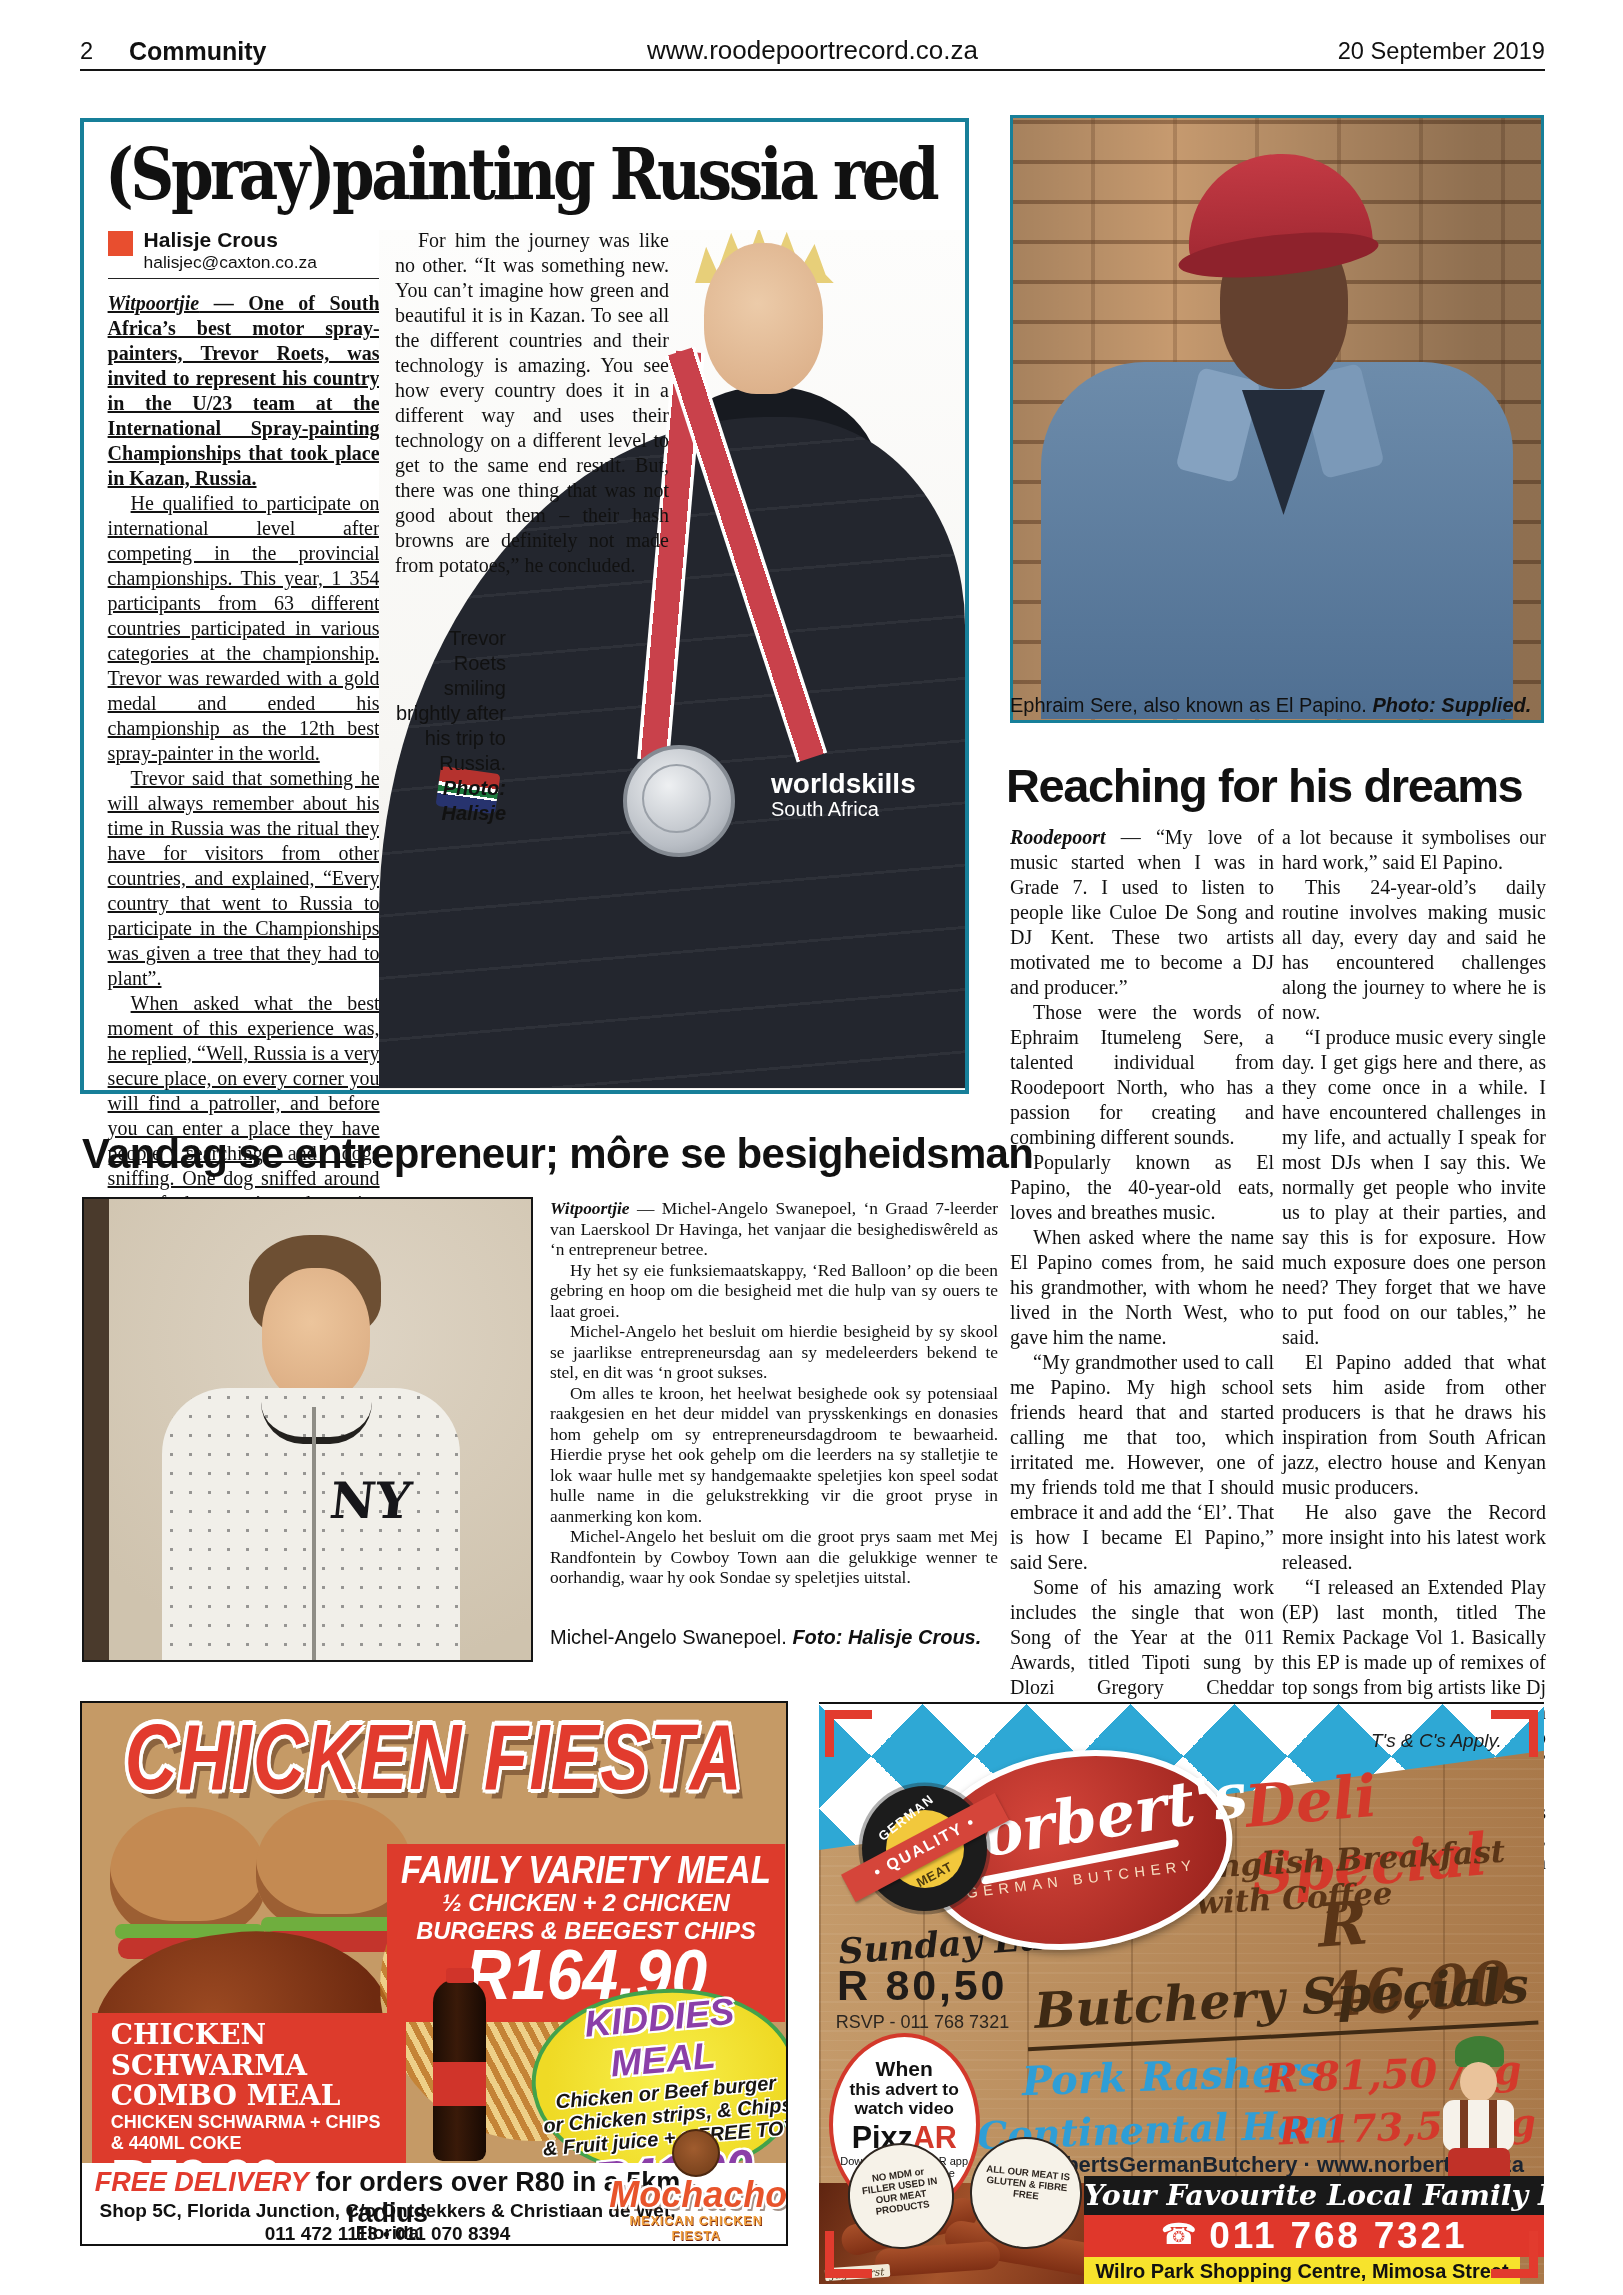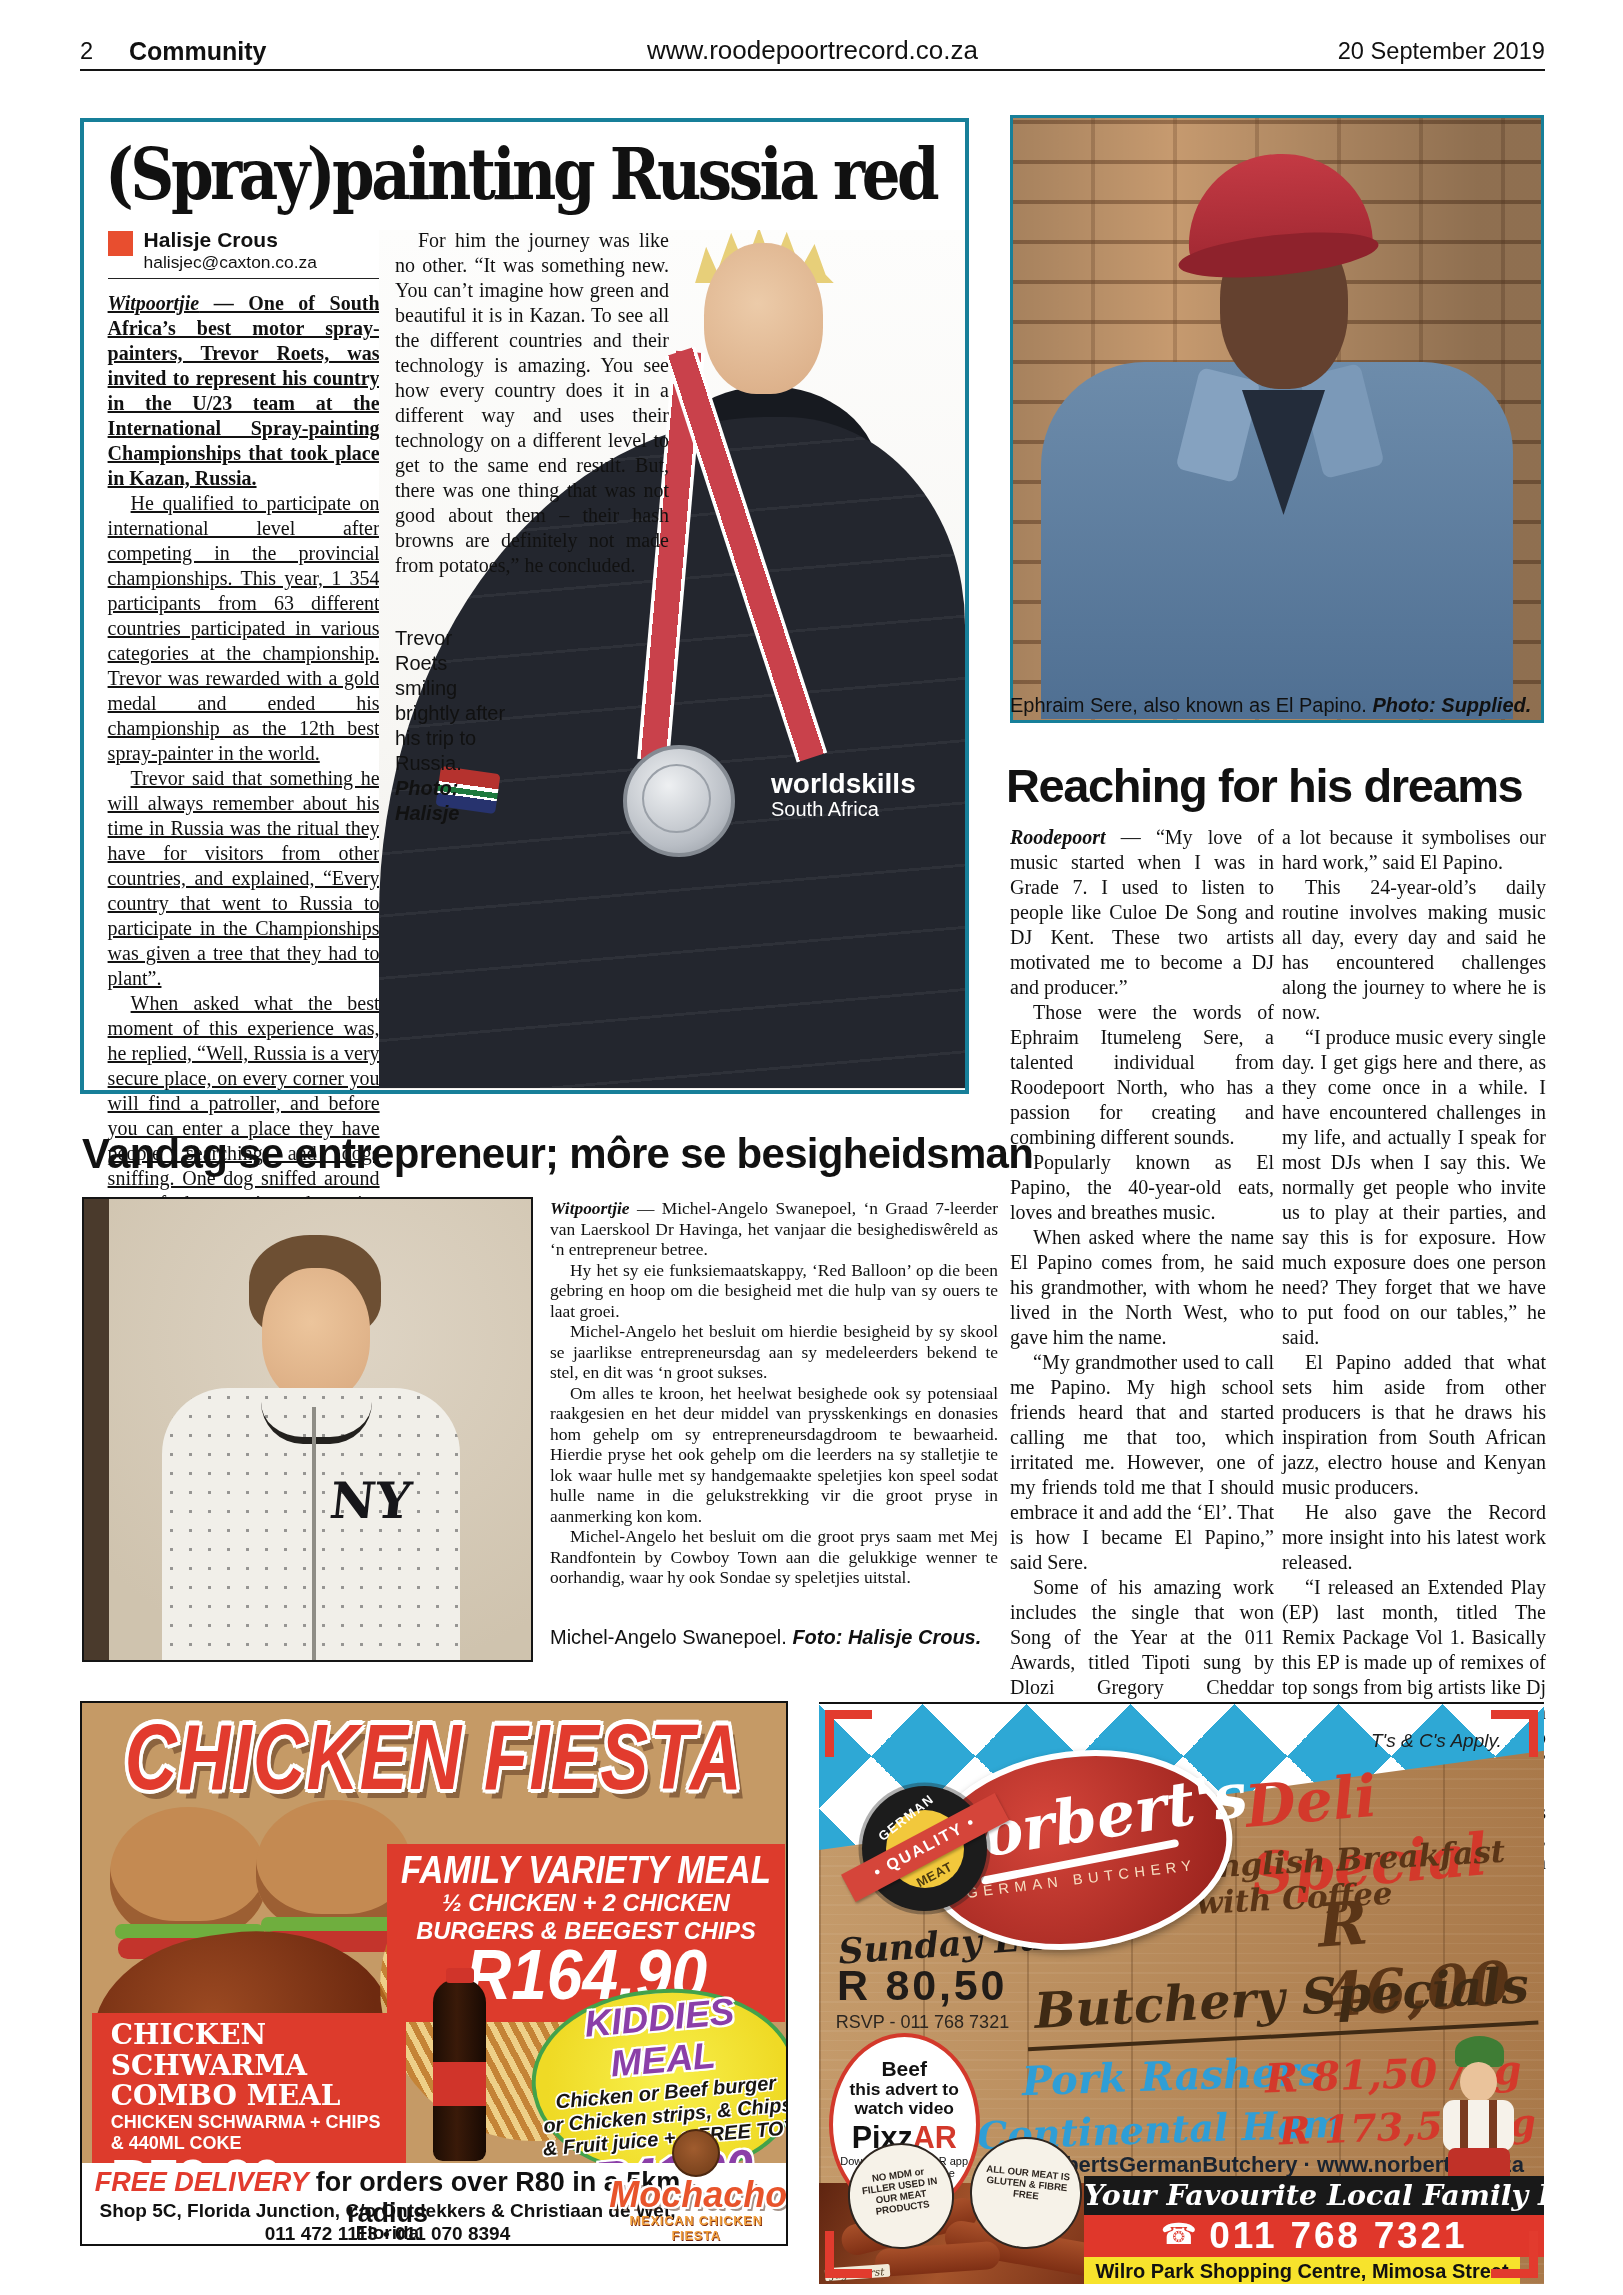--- a/index.html
+++ b/index.html
@@ -22,21 +22,21 @@
   #byline-email{position:absolute;left:36px;top:23.6px;font-size:17.4px;}
   #byline-rule{position:absolute;left:0;top:50px;width:272px;height:1.4px;background:#222;}
   .bodycol{font-size:20px;line-height:25px;text-align:justify;}
   .bodycol p{margin:0;text-indent:1.15em;}
   .bodycol p.lead{text-indent:0;}
   .no-first-indent > p:first-child{text-indent:0;}
   .dateline{font-weight:bold;font-style:italic;}
   #spray-col1{position:absolute;left:23.6px;top:169px;width:272px;text-decoration:underline;}
   #spray-col1 .lead{font-weight:bold;}
   #spray-col2{position:absolute;left:311px;top:106px;width:274px;z-index:4;}
-  #trevor-cap{position:absolute;left:311px;top:504px;width:111px;z-index:5;font-family:"Liberation Sans",sans-serif;font-size:20px;line-height:25px;}
+  #trevor-cap{position:absolute;left:311px;top:504px;width:111px;z-index:5;font-family:"Liberation Sans",sans-serif;font-size:20px;line-height:25px;text-align:right;}
   #trevor-cap .credit{font-weight:bold;font-style:italic;}
   
   #trevor-photo{position:absolute;left:295px;top:108px;width:586px;height:859px;z-index:1;background:linear-gradient(180deg,#fdfdfc 0%,#f7f6f3 60%,#efeeea 100%);overflow:hidden;}
   .tp-hood{position:absolute;left:278px;top:156px;width:222px;height:180px;background:#171a20;border-radius:50%;}
   .tp-head{position:absolute;left:325px;top:12.5px;width:119px;height:151px;background:radial-gradient(circle at 45% 40%,#eccba9,#d9ab84);border-radius:48% 48% 44% 44%;}
   .tp-hair{position:absolute;left:316px;top:-2.8px;width:139px;height:56px;background:#e7cf79;clip-path:polygon(0 100%,8% 35%,16% 80%,26% 10%,36% 70%,46% 0,56% 70%,66% 8%,76% 75%,86% 30%,94% 85%,100% 100%);}
   .tp-torso{position:absolute;left:0;top:187px;width:100%;height:671px;background:#23262e;border-top-left-radius:389px 500px;border-top-right-radius:180px 208px;background-image:repeating-linear-gradient(175deg,rgba(255,255,255,.05) 0 2.8px,transparent 2.8px 62px);}
   .tp-strap{position:absolute;width:32px;background:linear-gradient(90deg,#fff 0 3.5px,#c9414b 3.5px 28.5px,#fff 28.5px 32px);}
   .tp-strapL{left:276px;top:121px;height:410px;transform:rotate(5deg);}
   .tp-strapR{left:351px;top:111px;height:427px;transform:rotate(-18deg);}
@@ -351,21 +351,21 @@
     <div id="nb-price1" class="script">R 46,00</div>
     <div id="nb-sunday" class="script">Sunday Lunch</div>
     <div id="nb-sunprice">R 80,50</div>
     <div id="nb-rsvp">RSVP - 011 768 7321</div>
     <div id="nb-butchery" class="script">Butchery Specials</div>
     <div class="nb-special script" id="nb-s1n">Pork Rashers</div>
     <div class="nb-special script" id="nb-s1p">R 81,50 /kg</div>
     <div class="nb-special script" id="nb-s2n">Continental Ham</div>
     <div class="nb-special script" id="nb-s2p">R 173,50/kg</div>
     <div id="nb-scan">
-      <div class="s1">Beef</div>
+      <div class="s1">When</div>
       <div class="s2">this advert to</div>
       <div class="s3">watch video</div>
       <div class="pixz"><span>Pixz</span><span class="ar">AR</span></div>
       <div class="sub">Download the PixzAR app on your smart-phone</div>
     </div>
     <div id="nb-fb">
       <span class="fbicon">f</span><span>NorbertsGermanButchery</span><span> · </span><span>www.norberts.co.za</span>
     </div>
     <div id="nb-man">
       <div class="hat"></div>

